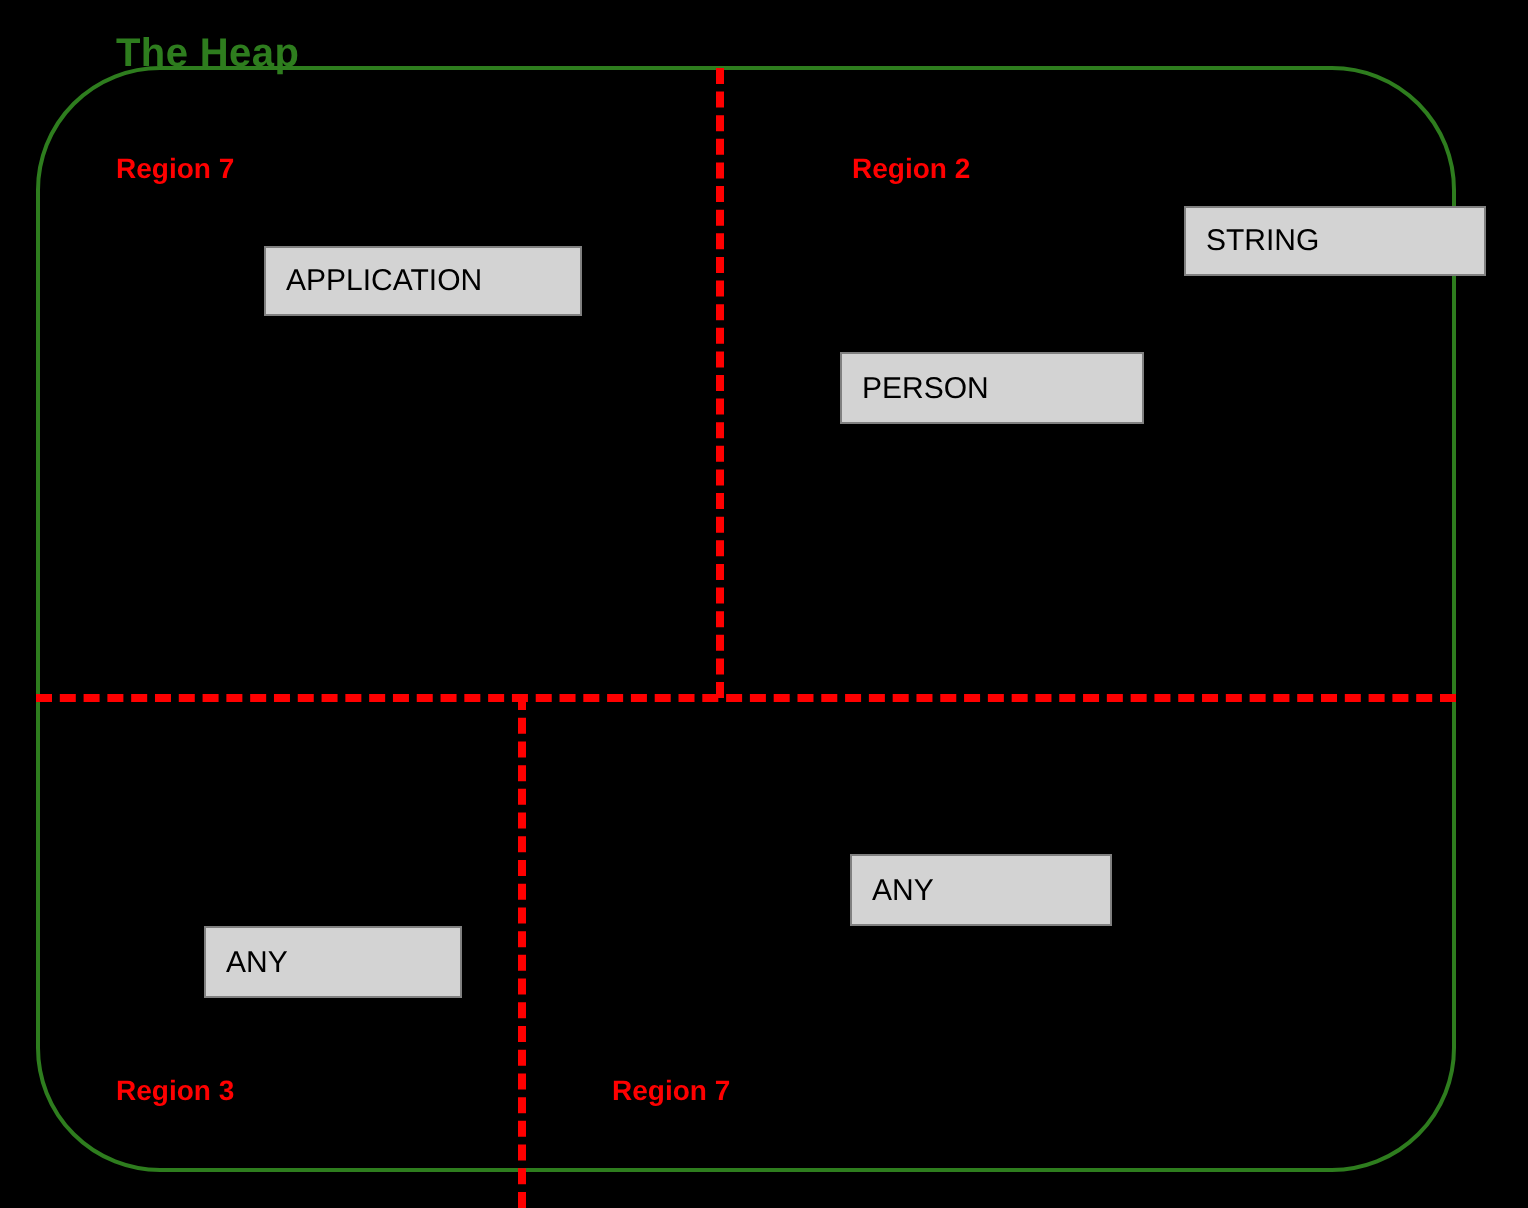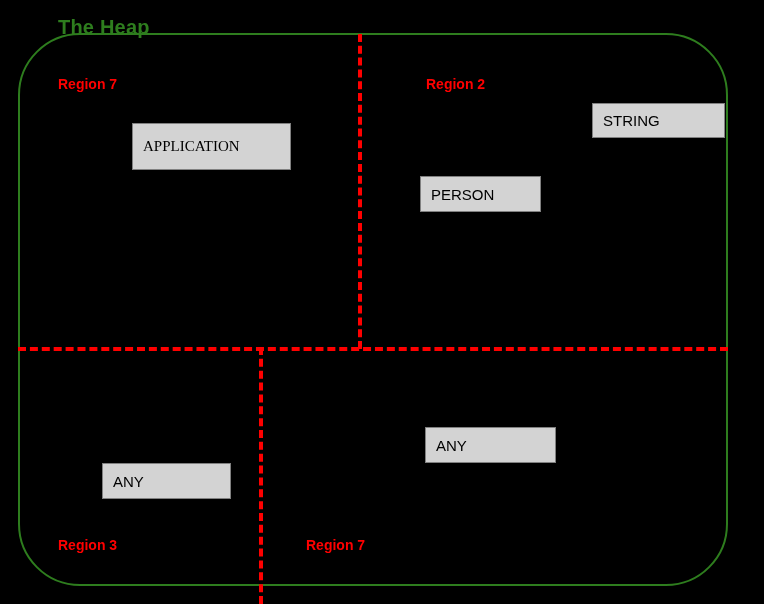--- a/index.html
+++ b/index.html
@@ -84,23 +84,23 @@
     background: #d3d3d3;
     border: 1px solid #808080;
     box-sizing: border-box;
     color: #000000;
     font-size: 15px;
     display: flex;
     align-items: center;
     padding-left: 10px;
     white-space: nowrap;
   }
-  .obj-application { left: 132px; top: 123px; width: 159px; height: 47px; font-family: Liberation Serif, serif; }
-  .obj-string      { left: 592px; top: 103px; width: 133px; height: 35px; }
-  .obj-person      { left: 420px; top: 176px; width: 121px; height: 36px; }
+  .obj-application { left: 132px; top: 123px; width: 159px; height: 35px; }
+  .obj-string      { left: 592px; top: 103px; width: 151px; height: 35px; }
+  .obj-person      { left: 420px; top: 176px; width: 152px; height: 36px; }
   .obj-any-r3      { left: 102px; top: 463px; width: 129px; height: 36px; }
   .obj-any-r4      { left: 425px; top: 427px; width: 131px; height: 36px; }
 </style>
 </head>
 <body>
 
 <div id="canvas">
 
   <div class="heap-border"></div>
 

